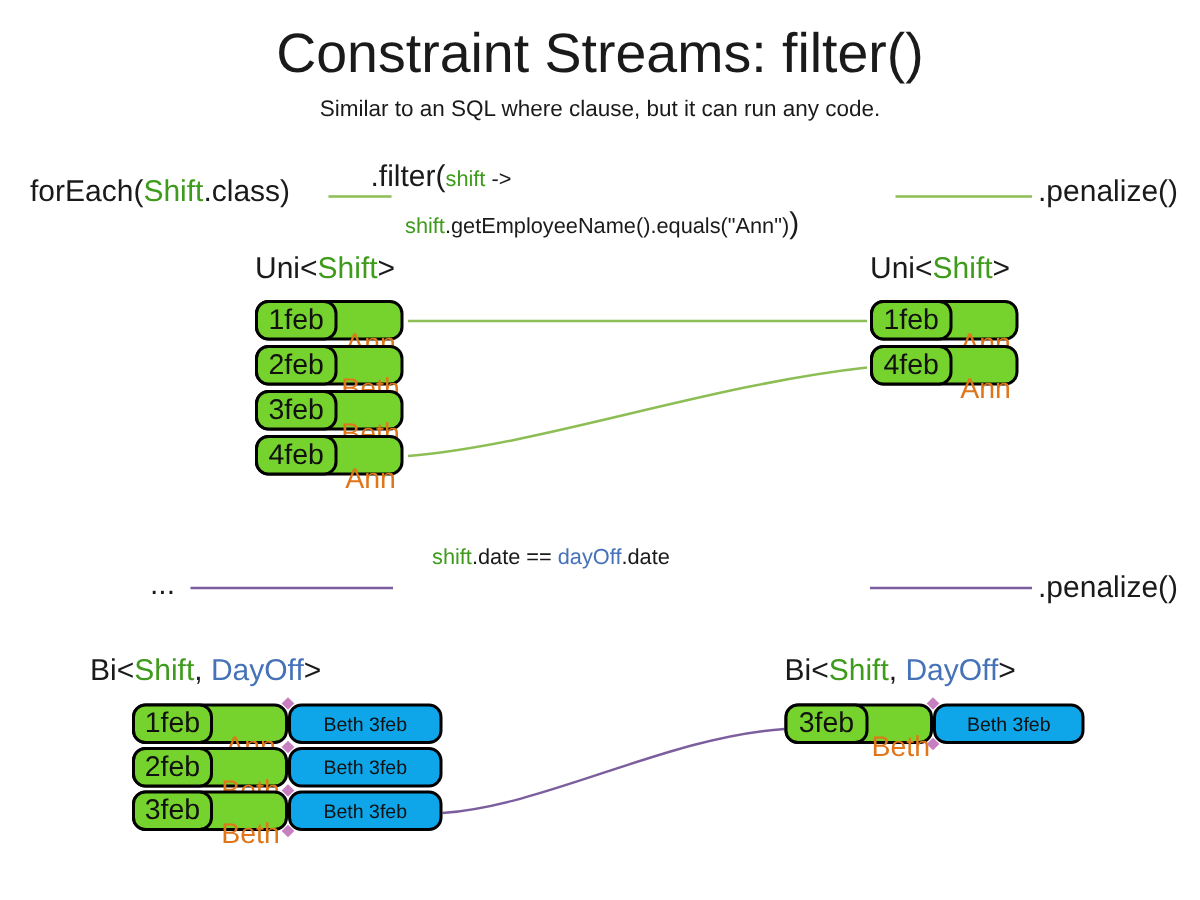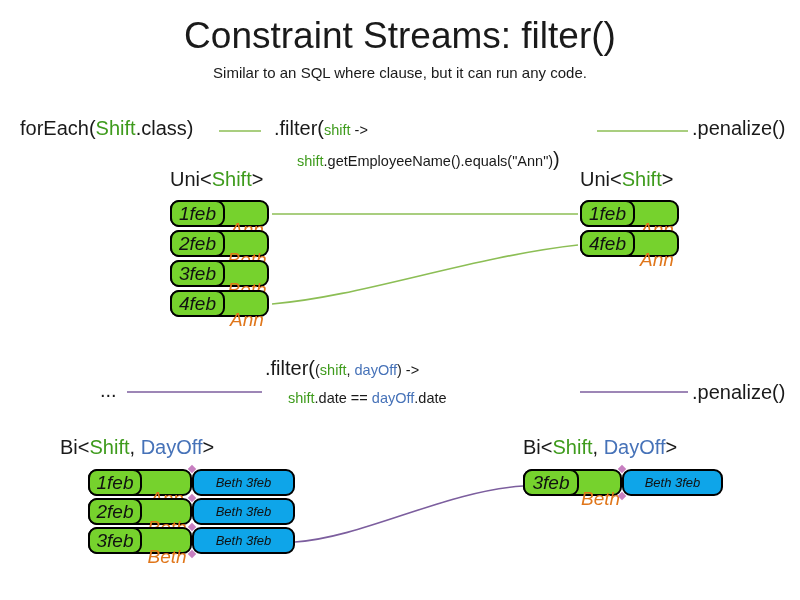--- a/index.html
+++ b/index.html
@@ -19,21 +19,21 @@
   .green { color:#3E9B1C; }
   .blue  { color:#4672B8; }
   .indent1 { margin-left:23px; margin-top:7px; line-height:20px; }
   .bindent2 { margin-left:23px; margin-top:3px; line-height:23px; }
   .bindent3 { margin-left:19px; line-height:23px; }
 
   
   .type-label { font-size:20px; line-height:22px; text-align:left; white-space:nowrap; }
 
   
-  .vtable { display:flex; flex-direction:column;font-style:italic; }
+  .vtable { display:flex; flex-direction:column; }
   .gap3 { gap:3px; } .gap2 { gap:2px; }
   .row { position:relative; height:27px; }
   .gbox, .bluebox {
     box-sizing:border-box; position:absolute; top:0; height:27px;
     border:2px solid #000; border-radius:9px;
   }
   .gbox { background:#76D22D; }
   .bluebox { background:#0ea5e9; display:flex; align-items:center; justify-content:center;
              font-size:13px; color:#111; }
   .datebox { display:flex; align-items:center; justify-content:center; font-size:19px; color:#111; left:0; }
@@ -53,21 +53,21 @@
   .bi-l .row     { width:207px; }
 
   .bi-r .outer   { left:0; width:99px; }
   .bi-r .datebox { width:56px; }
   .bi-r .namecell{ left:56px; width:43px; }
   .bi-r .bluebox { left:99px; width:101px; }
   .bi-r .row     { width:200px; }
 
   
   #src-top   { left:20px;  top:116px; }
-  #filter-top{ left:274px; top:106px;margin-top:10px; }
+  #filter-top{ left:247px; top:106px; }
   #pen-top   { left:692px; top:116px; }
   #uni-left-label  { left:170px; top:168px; width:99px; }
   #uni-right-label { left:580px; top:168px; width:99px; }
   #uni-left  { left:170px; top:200px; }
   #uni-right { left:580px; top:200px; }
 
   #src-bottom{ left:100px; top:378px; }
   #filter-bottom { left:265px; top:356px; }
   #pen-bottom{ left:692px; top:380px; }
   #bi-left-label  { left:60px;  top:436px; width:260px; }
@@ -145,21 +145,20 @@
     <div class="row">
       <div class="gbox outer"></div>
       <div class="gbox datebox">4feb</div>
       <div class="namecell">Ann</div>
     </div>
   </div>
 
   <div class="abs code" id="src-bottom">...</div>
 
   <div class="abs code" id="filter-bottom">
-    <div><span>.filter(</span><span class="sm">(</span><span class="sm green">shift</span><span class="sm">, </span><span class="sm blue">dayOff</span><span class="sm">) -&gt;</span></div>
     <div class="bindent2"><span class="sm green">shift</span><span class="sm">.date == </span><span class="sm blue">dayOff</span><span class="sm">.date</span></div>
   </div>
 
   <div class="abs code" id="pen-bottom">.penalize()</div>
 
   <div class="abs type-label" id="bi-left-label"><span>Bi&lt;</span><span class="green">Shift</span><span>, </span><span class="blue">DayOff</span><span>&gt;</span></div>
   <div class="abs type-label" id="bi-right-label"><span>Bi&lt;</span><span class="green">Shift</span><span>, </span><span class="blue">DayOff</span><span>&gt;</span></div>
 
   <div class="abs vtable gap2 bi-l" id="bi-left">
     <div class="row">

